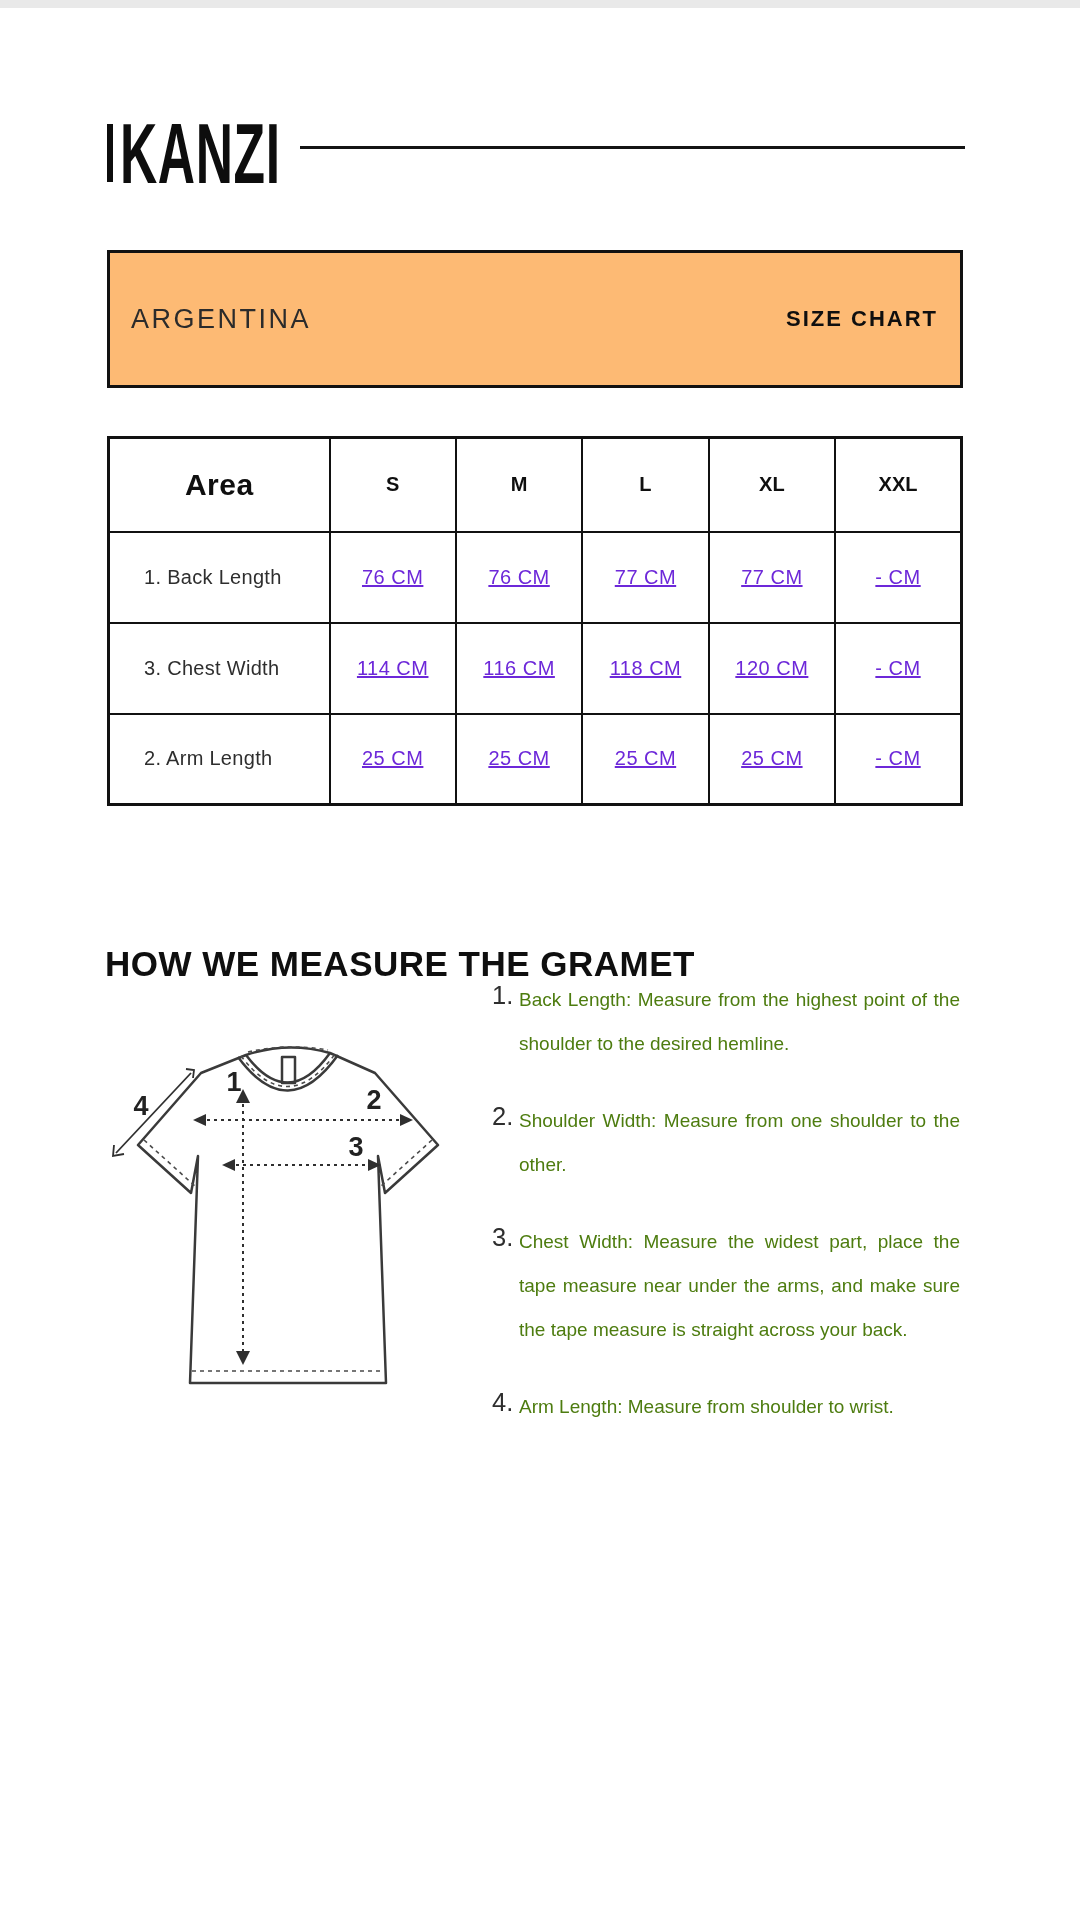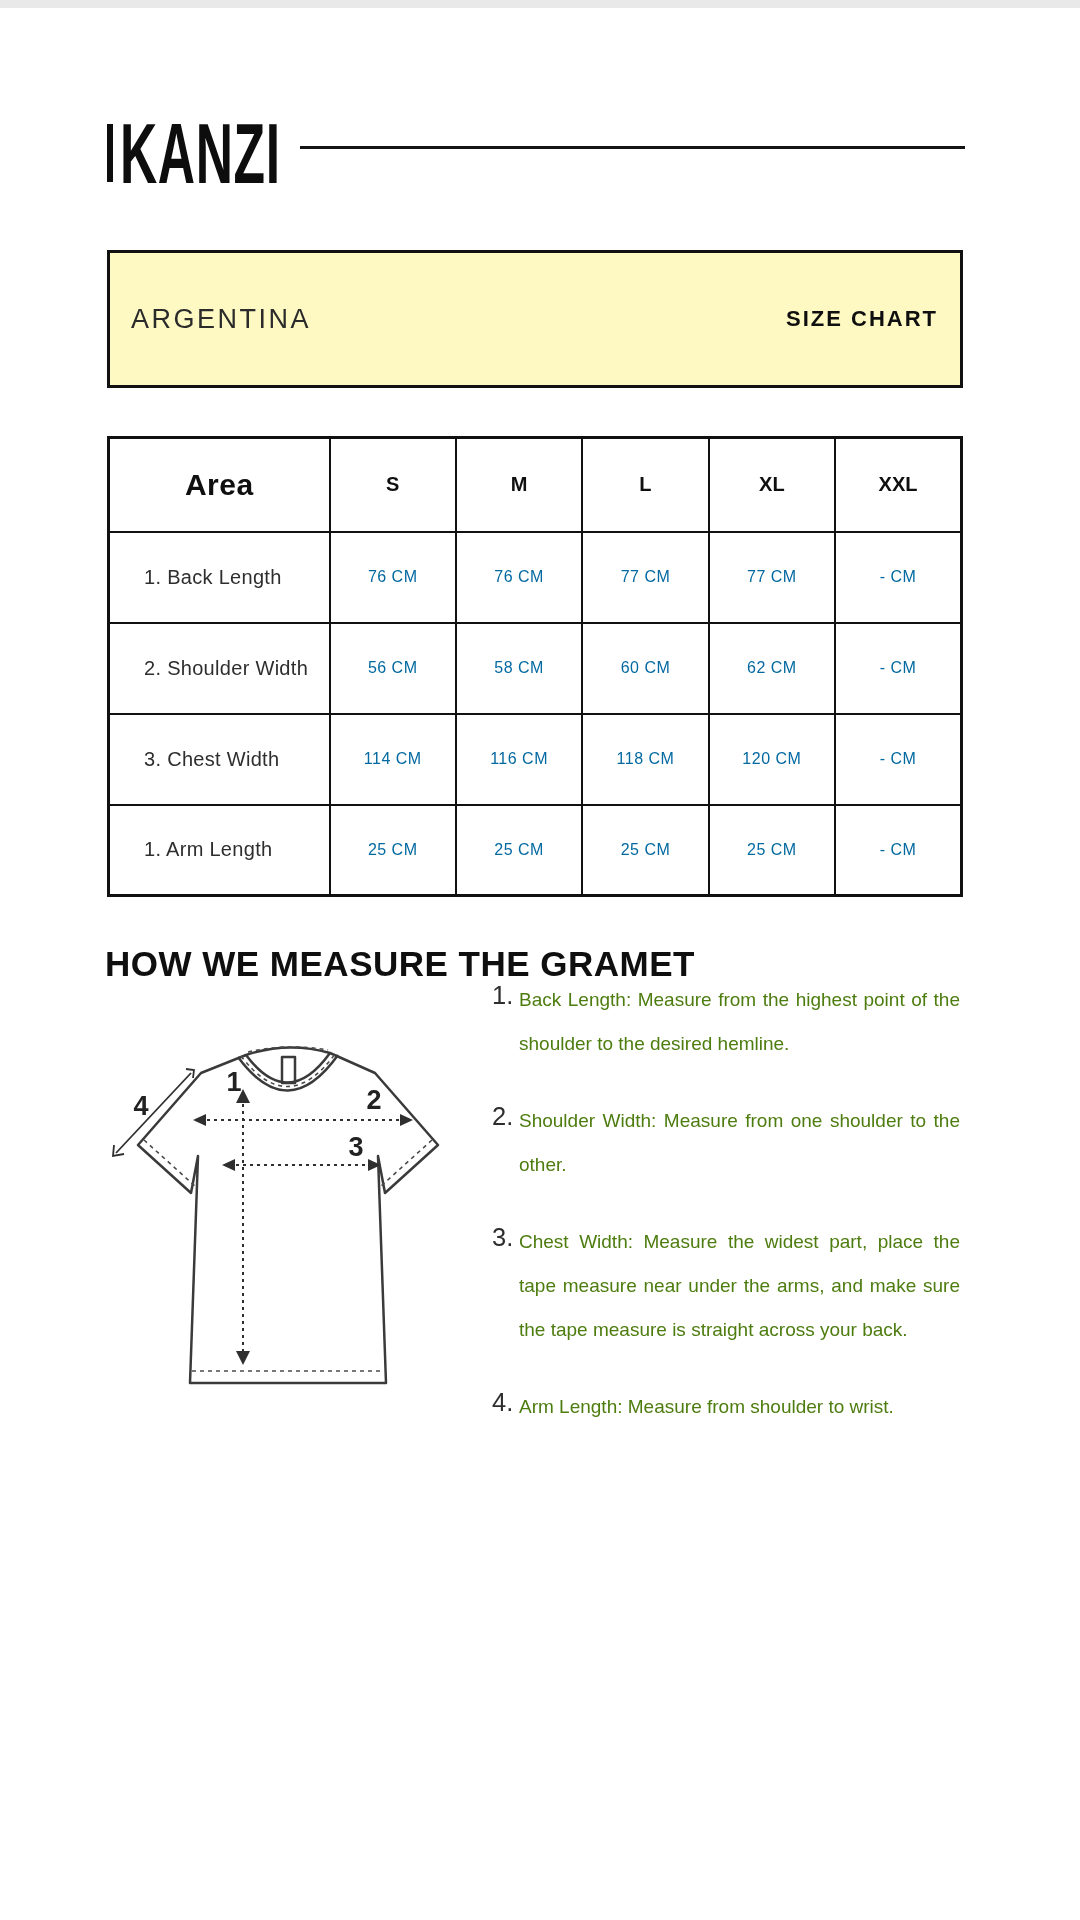--- a/index.html
+++ b/index.html
@@ -20,41 +20,41 @@
   .logo-text{
     font-size:86px; font-weight:700; letter-spacing:1px; color:#0d0d0d;
     transform:scaleX(0.60); transform-origin:left center; white-space:nowrap;
     line-height:82px;
   }
   .logo-line{ flex:1; height:3px; background:#141414; margin-left:-88px; margin-top:-12px; }
 
   
   .region-box{
     position:absolute; left:107px; top:242px; width:856px; height:138px;
-    border:3px solid #111; background:#fef9c3;
+    border:3px solid #111; background:#fdba74;
     display:flex; align-items:center; justify-content:space-between;
     padding:0 22px 0 21px;
   }
   .region-label{ font-size:27px; font-weight:400; letter-spacing:2.5px; color:#2b2b2b; }
   .size-chart-title{ font-size:22px; font-weight:800; letter-spacing:2px; color:#0f0f0f; }
 
   
   .size-table{
     position:absolute; left:107px; top:428px; width:856px;
     border-collapse:collapse; table-layout:fixed; background:#fff;
     border:3px solid #111;
   }
   .size-table th, .size-table td{ border:2px solid #111; text-align:center; vertical-align:middle; }
   .size-table tr.head-row th{ height:94px; }
   .size-table tr.data-row td{ height:91px; }
   col.c-area{ width:221px; }
   th.h-area{ font-size:30px; font-weight:800; letter-spacing:0.5px; color:#0f0f0f; }
   th.h-size{ font-size:20px; font-weight:700; color:#0f0f0f; }
   td.cell-area{ text-align:left; padding-left:34px; font-size:20px; color:#2e2e2e; letter-spacing:0.3px; }
-  td.cell-val{ font-size:16px; color:#0369a1; letter-spacing:0.5px; }
+  td.cell-val{ font-size:20px; color:#6d28d9; letter-spacing:0.5px;text-decoration:underline; }
 
   
   .section-heading{
     position:absolute; left:105px; top:936px;
     font-size:35px; font-weight:800; letter-spacing:0.5px; color:#0f0f0f;
   }
   .diagram-wrap{ position:absolute; left:98px; top:985px; width:380px; height:430px; }
   .measure-list{
     position:absolute; left:492px; top:970px; width:468px;
     display:flex; flex-direction:column; gap:33px;
@@ -108,37 +108,29 @@
     </tr>
     <tr class="data-row">
       <td class="cell-area">1. Back Length</td>
       <td class="cell-val">76 CM</td>
       <td class="cell-val">76 CM</td>
       <td class="cell-val">77 CM</td>
       <td class="cell-val">77 CM</td>
       <td class="cell-val">- CM</td>
     </tr>
     <tr class="data-row">
-      <td class="cell-area">2. Shoulder Width</td>
-      <td class="cell-val">56 CM</td>
-      <td class="cell-val">58 CM</td>
-      <td class="cell-val">60 CM</td>
-      <td class="cell-val">62 CM</td>
-      <td class="cell-val">- CM</td>
-    </tr>
-    <tr class="data-row">
       <td class="cell-area">3. Chest Width</td>
       <td class="cell-val">114 CM</td>
       <td class="cell-val">116 CM</td>
       <td class="cell-val">118 CM</td>
       <td class="cell-val">120 CM</td>
       <td class="cell-val">- CM</td>
     </tr>
     <tr class="data-row">
-      <td class="cell-area">1. Arm Length</td>
+      <td class="cell-area">2. Arm Length</td>
       <td class="cell-val">25 CM</td>
       <td class="cell-val">25 CM</td>
       <td class="cell-val">25 CM</td>
       <td class="cell-val">25 CM</td>
       <td class="cell-val">- CM</td>
     </tr>
   </tbody>
     </table>
 
   <div class="section-heading">HOW WE MEASURE THE GRAMET</div>

